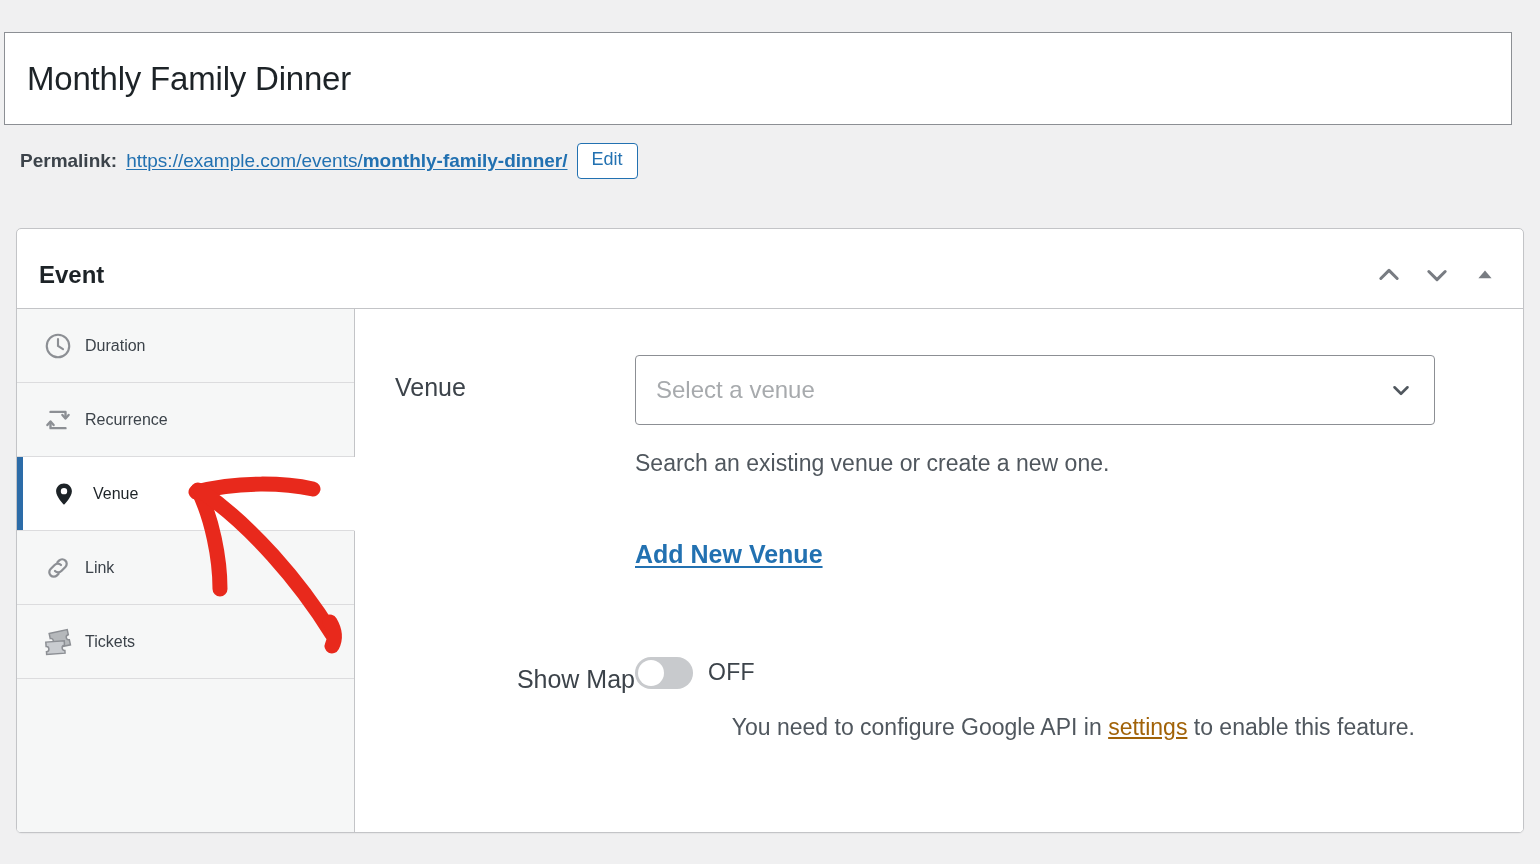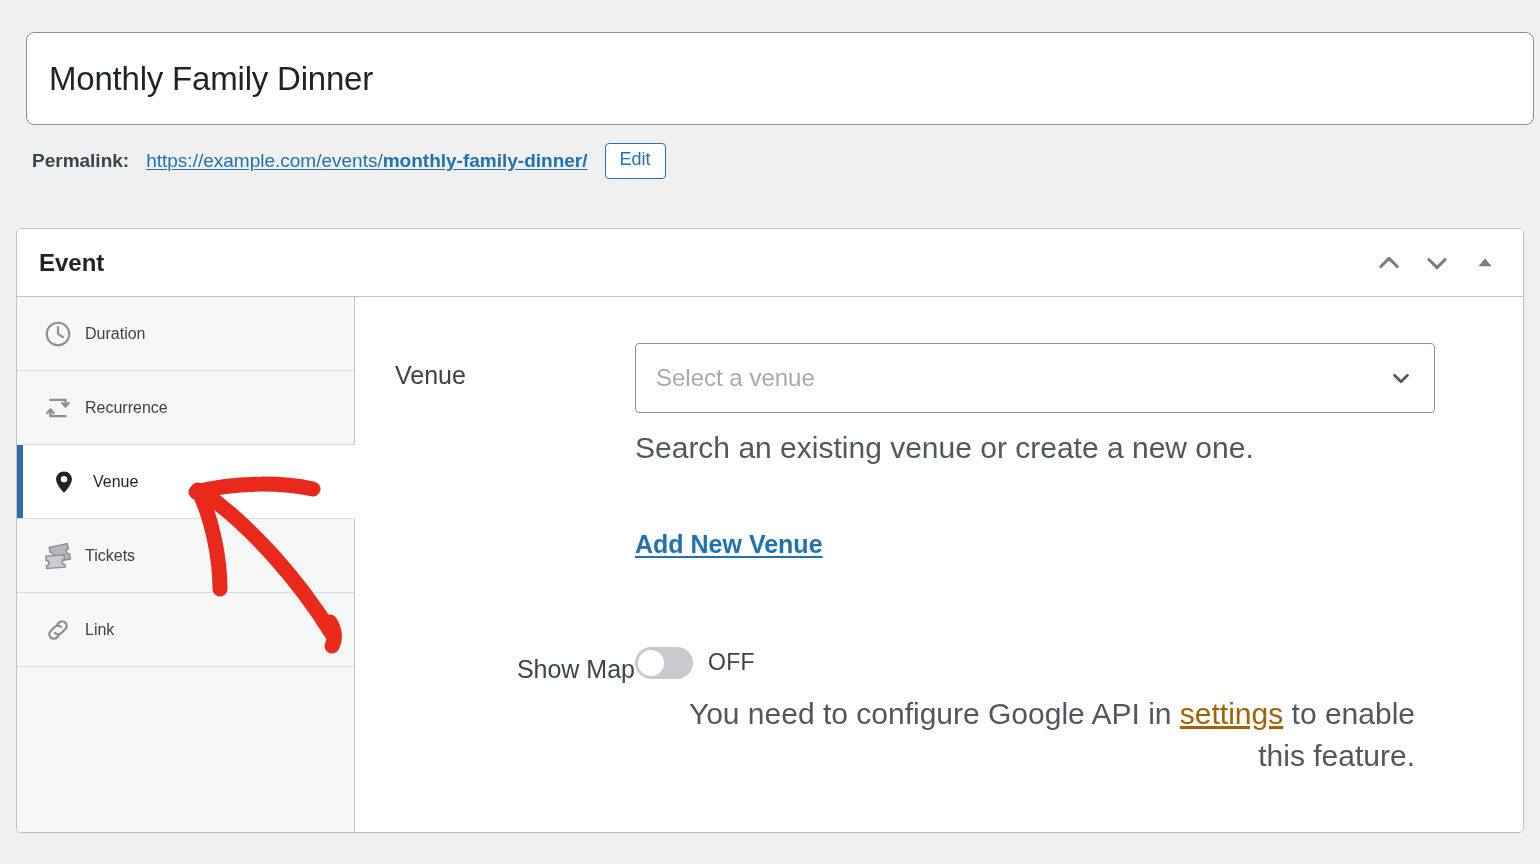--- a/index.html
+++ b/index.html
@@ -8,41 +8,41 @@
     width: 1540px; height: 864px;
     background: #f0f0f1;
     font-family: "Liberation Sans", sans-serif;
     -webkit-font-smoothing: antialiased;
   }
   #root { position: relative; width: 1540px; height: 864px; overflow: hidden; }
 
   
   .title-input {
     position: absolute;
-    left: 26px; top: 32px;
+    left: 4px; top: 32px;
     width: 1508px; height: 93px;
     background: #ffffff;
     border: 1px solid #8c8f94;
-    border-radius: 8px;
+    border-radius: 0;
     display: flex; align-items: center;
     padding: 0 22px;
   }
   .title-input .title-text {
     font-size: 33px;
     color: #1d2327;
     font-weight: 400;
     letter-spacing: -0.2px;
   }
 
   
   .permalink-row {
     position: absolute;
-    left: 32px; top: 137px;
+    left: 20px; top: 137px;
     height: 48px;
-    display: flex; align-items: center; gap: 8px;
+    display: flex; align-items: center;
   }
   .permalink-label {
     font-size: 19px;
     font-weight: bold;
     color: #3c434a;
     margin-right: 9px;
     white-space: nowrap;
   }
   .permalink-link {
     font-size: 19px;
@@ -76,20 +76,21 @@
     box-shadow: 0 1px 1px rgba(0,0,0,0.04);
     overflow: hidden;
   }
   .panel-header {
     position: relative;
     height: 68px;
     border-bottom: 1px solid #c3c4c7;
     display: flex; align-items: center;
     padding: 0 22px;
     background: #ffffff;
+    margin-top: 12px;
   }
   .panel-title {
     font-size: 24px;
     font-weight: bold;
     color: #1d2327;
   }
   .panel-header-actions {
     position: absolute;
     right: 16px; top: 0; bottom: 0;
     display: flex; align-items: center; gap: 4px;
@@ -187,23 +188,23 @@
     font-size: 24px;
     color: #a7aaad;
     flex: 1;
   }
   .venue-select .chev {
     color: #50575e;
     display: flex; align-items: center;
   }
 
   .help-text {
-    font-size: 30px;
+    font-size: 23px;
     color: #50575e;
-    margin-top: 14px;
+    margin-top: 22px;
     line-height: 1.42;
     max-width: 780px;
   }
   .help-text a {
     color: #a16207;
     text-underline-offset: 2px;
   }
 
   .add-venue-link {
     display: inline-block;
@@ -323,40 +324,40 @@
           <span class="tab-icon">
             <svg width="26" height="30" viewBox="0 0 24 24" fill="currentColor">
               <path d="M12 2.2c-4.05 0-7.3 3.2-7.3 7.15 0 5.35 7.3 12.45 7.3 12.45s7.3-7.1 7.3-12.45c0-3.95-3.25-7.15-7.3-7.15zm0 10.1a2.95 2.95 0 1 1 0-5.9 2.95 2.95 0 0 1 0 5.9z"></path>
             </svg>
           </span>
           <span class="tab-label">Venue</span>
         </div>
 
         <div class="tab">
           <span class="tab-icon">
+            <svg width="30" height="30" viewBox="0 0 24 24" fill="none" stroke="currentColor" stroke-width="1.8" stroke-linecap="round" stroke-linejoin="round">
+              <path d="M9.6 14.4a3.6 3.6 0 0 0 5.1 0l3.2-3.2a3.6 3.6 0 0 0-5.1-5.1l-1.3 1.3"></path>
+              <path d="M14.4 9.6a3.6 3.6 0 0 0-5.1 0l-3.2 3.2a3.6 3.6 0 0 0 5.1 5.1l1.3-1.3"></path>
+            </svg>
+          </span>
+          <span class="tab-label">Link</span>
+        </div>
+
+        <div class="tab">
+          <span class="tab-icon">
             <svg width="32" height="30" viewBox="0 0 26 24" fill="currentColor">
               <g transform="rotate(-12 13 9)">
                 <path d="M6 3.5h15v4.2a2.1 2.1 0 0 0 0 4.2v4.2H6v-4.2a2.1 2.1 0 0 0 0-4.2z" fill="#b5b8bb" stroke="#8c8f94" stroke-width="1.2"></path>
               </g>
               <g transform="rotate(-4 11 15)">
                 <path d="M2.5 11.5h15v3.6a2.1 2.1 0 0 0 0 4.2v2.2h-15v-2.2a2.1 2.1 0 0 0 0-4.2z" fill="#c9ccd0" stroke="#8c8f94" stroke-width="1.2"></path>
               </g>
             </svg>
           </span>
           <span class="tab-label">Tickets</span>
-        </div>
-
-        <div class="tab">
-          <span class="tab-icon">
-            <svg width="30" height="30" viewBox="0 0 24 24" fill="none" stroke="currentColor" stroke-width="1.8" stroke-linecap="round" stroke-linejoin="round">
-              <path d="M9.6 14.4a3.6 3.6 0 0 0 5.1 0l3.2-3.2a3.6 3.6 0 0 0-5.1-5.1l-1.3 1.3"></path>
-              <path d="M14.4 9.6a3.6 3.6 0 0 0-5.1 0l-3.2 3.2a3.6 3.6 0 0 0 5.1 5.1l1.3-1.3"></path>
-            </svg>
-          </span>
-          <span class="tab-label">Link</span>
         </div>
 
         <div class="tabs-filler"></div>
       </div>
 
       <div class="fields">
 
         <div class="field-row">
           <div class="field-label">Venue</div>
           <div class="field-control">

